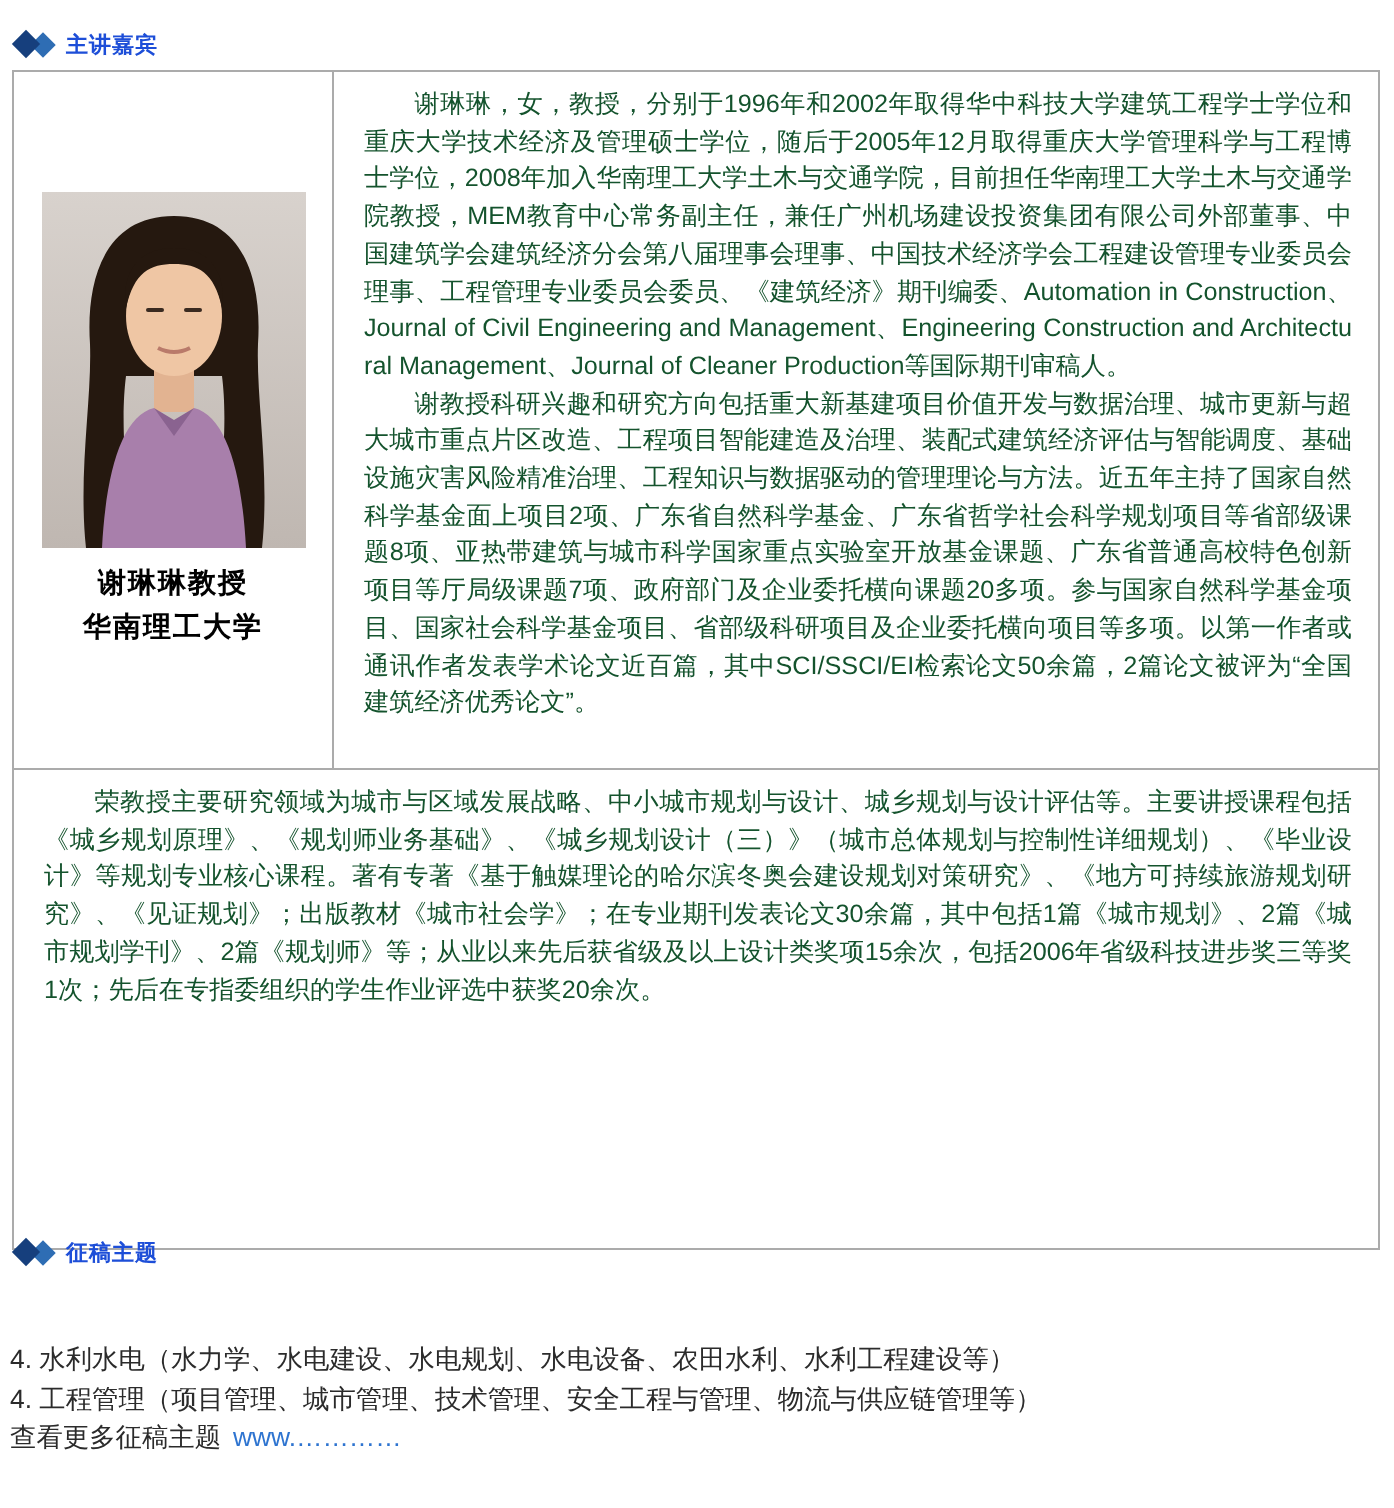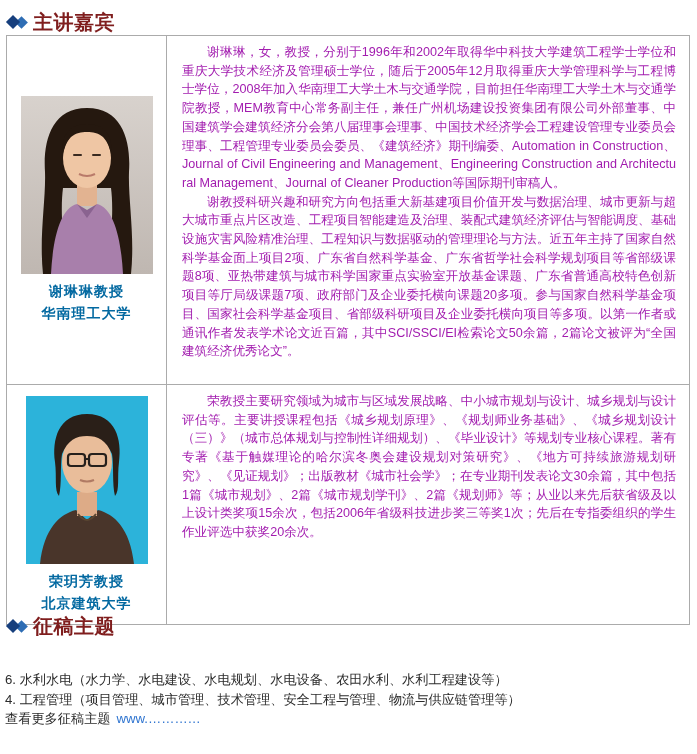--- a/index.html
+++ b/index.html
@@ -4,46 +4,46 @@
 <style>
   html,body{margin:0;padding:0;}
   body{
     width:697px;height:754px;overflow:hidden;position:relative;
     background:#ffffff;
     font-family:"Liberation Sans","DejaVu Sans",sans-serif;
     -webkit-font-smoothing:antialiased;
   }
   .sec-header{
     position:absolute;left:6px;height:20px;display:flex;align-items:center;
-    font-size:20px;font-weight:bold;color:#7f1d1d;letter-spacing:0.5px;
+    font-size:11px;font-weight:bold;color:#1d4ed8;letter-spacing:0.5px;
   }
   .diamonds{display:inline-flex;align-items:center;margin-right:5px;position:relative;width:22px;height:14px;}
   .dia{position:absolute;transform:rotate(45deg);}
   .dia.d1{width:10px;height:10px;background:#163f7d;left:2px;top:2px;z-index:2;}
   .dia.d2{width:9px;height:9px;background:#2e6db4;left:11px;top:2.5px;z-index:1;}
   .speakers-box{
     position:absolute;left:6px;top:35px;width:684px;height:590px;
     border:1px solid #ababab;box-sizing:border-box;display:flex;flex-direction:column;
   }
   .sp-row{display:flex;box-sizing:border-box;}
   .sp-row.r1{height:349px;border-bottom:1px solid #ababab;}
   .sp-row.r2{flex:1;}
   .cell-left{
     width:160px;border-right:1px solid #ababab;box-sizing:border-box;
     display:flex;flex-direction:column;align-items:center;justify-content:center;
     padding:4px 0;
   }
   .cell-right{
     flex:1;box-sizing:border-box;padding:7px 13px 0 15px;
-    color:#a21caf;font-size:12.6px;line-height:18.7px;
+    color:#14532d;font-size:12.6px;line-height:18.7px;
     text-align:justify;
   }
   .cell-right p{margin:0;text-indent:2em;word-break:break-all;}
   .caption{
-    color:#0369a1;font-weight:bold;font-size:14px;line-height:22px;
+    color:#000000;font-weight:bold;font-size:14px;line-height:22px;
     letter-spacing:1px;text-align:right;
   }
   .photo{display:block;margin-bottom:6px;}
   .topics-list{
     position:absolute;left:5px;top:670px;width:688px;
     color:#2b2b2b;font-size:13.2px;line-height:19.5px;
   }
   .topic-item{white-space:nowrap;}
   .partial-link{color:#2e74d0;margin-left:6px;}
 </style>
@@ -89,56 +89,33 @@
       <div class="caption">谢琳琳教授</div>
       <div class="caption">华南理工大学</div>
     </div>
     <div class="cell-right">
       <p>谢琳琳，女，教授，分别于1996年和2002年取得华中科技大学建筑工程学士学位和重庆大学技术经济及管理硕士学位，随后于2005年12月取得重庆大学管理科学与工程博士学位，2008年加入华南理工大学土木与交通学院，目前担任华南理工大学土木与交通学院教授，MEM教育中心常务副主任，兼任广州机场建设投资集团有限公司外部董事、中国建筑学会建筑经济分会第八届理事会理事、中国技术经济学会工程建设管理专业委员会理事、工程管理专业委员会委员、《建筑经济》期刊编委、Automation in Construction、Journal of Civil Engineering and Management、Engineering Construction and Architectural Management、Journal of Cleaner Production等国际期刊审稿人。</p>
       <p>谢教授科研兴趣和研究方向包括重大新基建项目价值开发与数据治理、城市更新与超大城市重点片区改造、工程项目智能建造及治理、装配式建筑经济评估与智能调度、基础设施灾害风险精准治理、工程知识与数据驱动的管理理论与方法。近五年主持了国家自然科学基金面上项目2项、广东省自然科学基金、广东省哲学社会科学规划项目等省部级课题8项、亚热带建筑与城市科学国家重点实验室开放基金课题、广东省普通高校特色创新项目等厅局级课题7项、政府部门及企业委托横向课题20多项。参与国家自然科学基金项目、国家社会科学基金项目、省部级科研项目及企业委托横向项目等多项。以第一作者或通讯作者发表学术论文近百篇，其中SCI/SSCI/EI检索论文50余篇，2篇论文被评为“全国建筑经济优秀论文”。</p>
     </div>
   </div>
 
   <div class="sp-row r2">
-    <div class="cell-left">
-      <svg class="photo" width="122" height="168" viewBox="0 0 122 168">
-        <rect width="122" height="168" fill="#2cb3da"></rect>
-
-        <path d="M14 168 C18 132 34 118 50 114 L61 124 L72 114 C88 118 104 132 108 168 Z" fill="#49352a"></path>
-
-        <rect x="51" y="96" width="20" height="24" fill="#ddab87"></rect>
-
-        <path d="M52 118 Q61 130 70 118" stroke="#5a4632" stroke-width="2" fill="none"></path>
-
-        <ellipse cx="61" cy="66" rx="25" ry="31" fill="#e9bd9a"></ellipse>
-
-        <path d="M61 18 C32 18 26 44 29 66 C31 82 28 94 33 100 C36 88 34 70 36 58 C42 44 50 40 61 40 C72 40 80 44 86 58 C88 70 86 88 89 100 C94 94 91 82 93 66 C96 44 90 18 61 18 Z" fill="#2a1f18"></path>
-
-        <rect x="42" y="58" width="17" height="12" rx="3" fill="none" stroke="#26201c" stroke-width="2.2"></rect>
-        <rect x="63" y="58" width="17" height="12" rx="3" fill="none" stroke="#26201c" stroke-width="2.2"></rect>
-        <line x1="59" y1="63" x2="63" y2="63" stroke="#26201c" stroke-width="2"></line>
-
-        <path d="M54 84 Q61 87 68 84" stroke="#b07a63" stroke-width="2" fill="none"></path>
-      </svg>
-      <div class="caption">荣玥芳教授</div>
-      <div class="caption">北京建筑大学</div>
-    </div>
     <div class="cell-right">
       <p>荣教授主要研究领域为城市与区域发展战略、中小城市规划与设计、城乡规划与设计评估等。主要讲授课程包括《城乡规划原理》、《规划师业务基础》、《城乡规划设计（三）》（城市总体规划与控制性详细规划）、《毕业设计》等规划专业核心课程。著有专著《基于触媒理论的哈尔滨冬奥会建设规划对策研究》、《地方可持续旅游规划研究》、《见证规划》；出版教材《城市社会学》；在专业期刊发表论文30余篇，其中包括1篇《城市规划》、2篇《城市规划学刊》、2篇《规划师》等；从业以来先后获省级及以上设计类奖项15余次，包括2006年省级科技进步奖三等奖1次；先后在专指委组织的学生作业评选中获奖20余次。</p>
     </div>
   </div>
 </div>
 
 <div class="sec-header" style="top:616px;">
   <span class="diamonds">
     <span class="dia d1"></span>
       <span class="dia d2"></span>
   </span>
   <span>征稿主题</span>
 </div>
 
 <div class="topics-list">
-  <div class="topic-item">6. 水利水电（水力学、水电建设、水电规划、水电设备、农田水利、水利工程建设等）</div>
+  <div class="topic-item">4. 水利水电（水力学、水电建设、水电规划、水电设备、农田水利、水利工程建设等）</div>
   <div class="topic-item">4. 工程管理（项目管理、城市管理、技术管理、安全工程与管理、物流与供应链管理等）</div>
   <div class="topic-item">
     <span>查看更多征稿主题</span><span class="partial-link">www.…………</span>
   </div>
 </div>
 
 </body></html>

